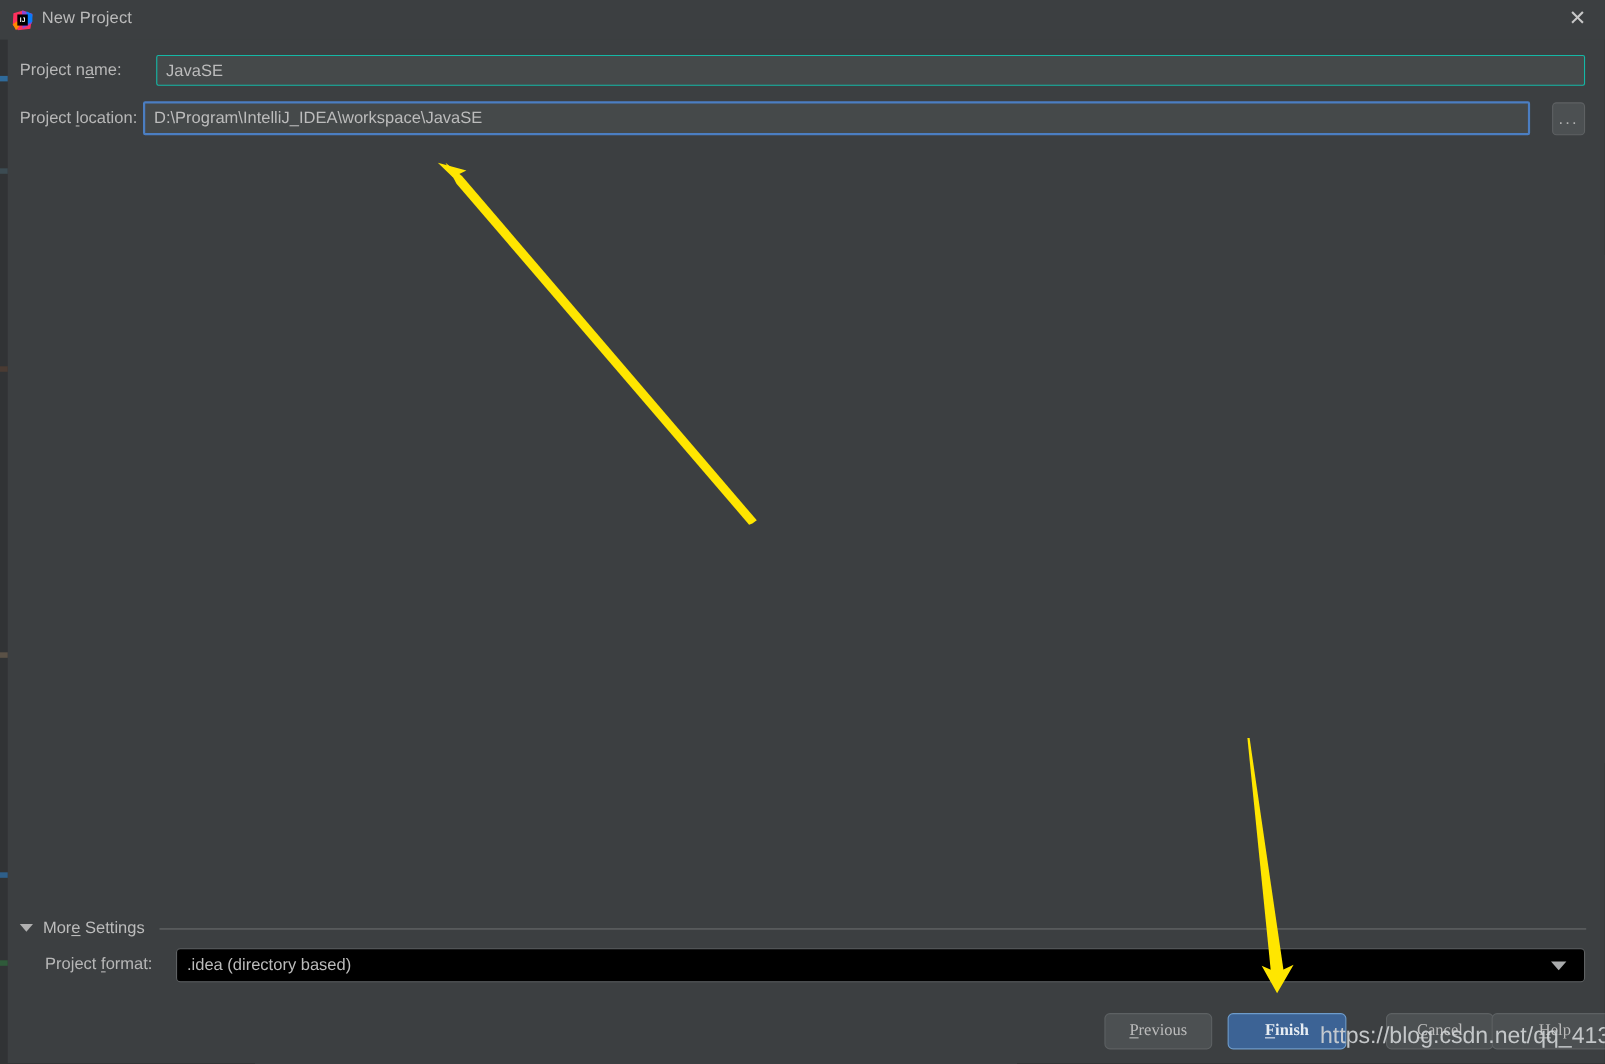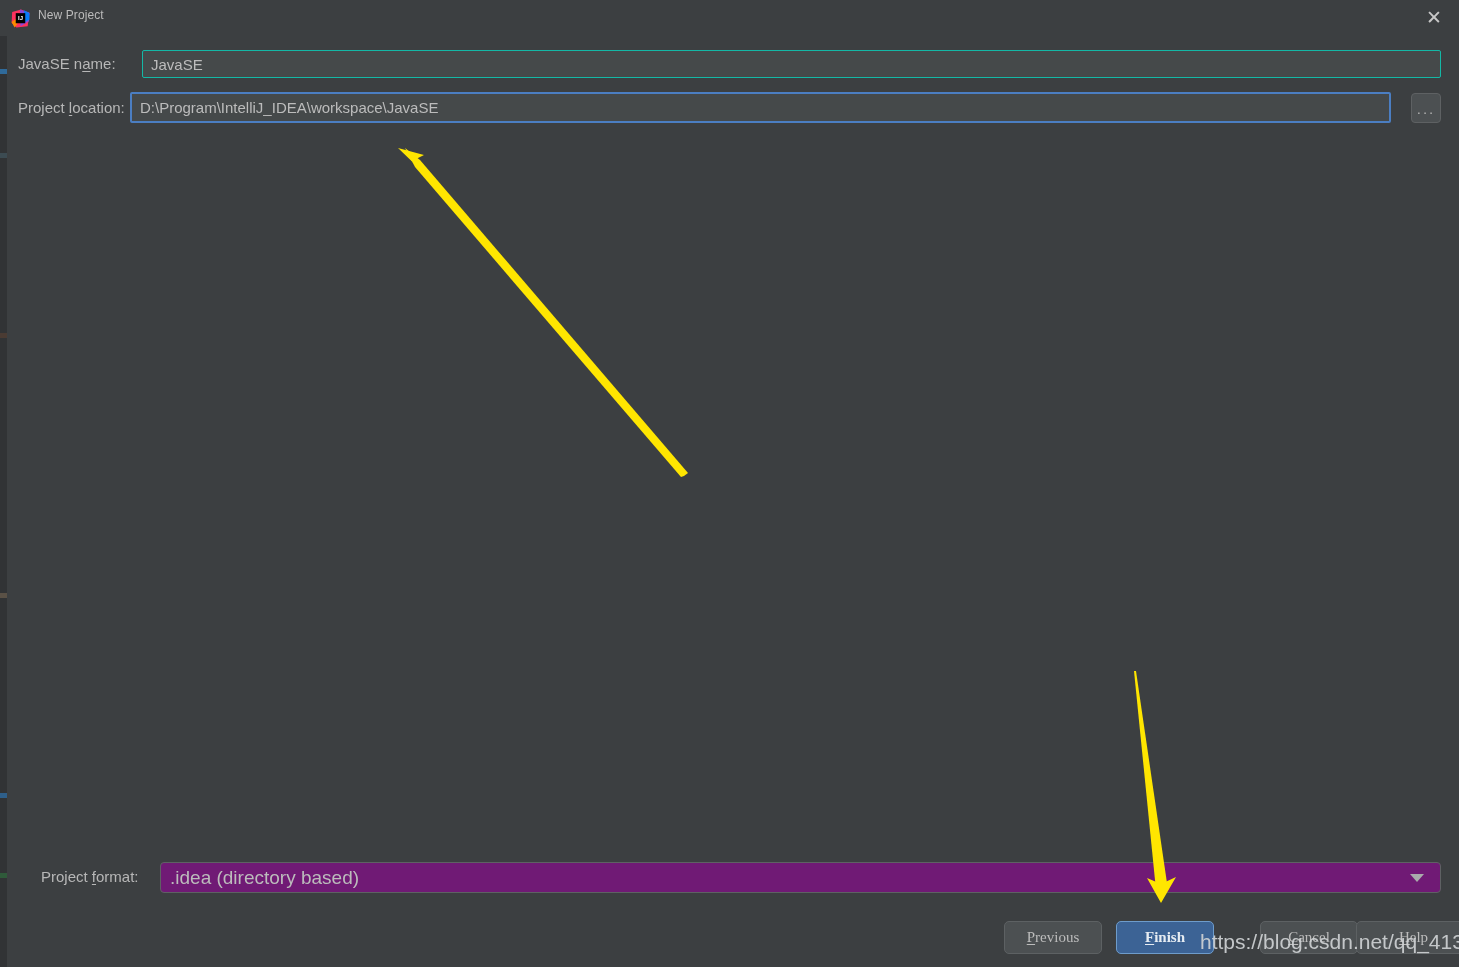--- a/index.html
+++ b/index.html
@@ -50,21 +50,21 @@
     position: absolute;
     left: 11px;
     top: 9px;
     width: 19px;
     height: 19px;
   }
   .title-text {
     position: absolute;
     left: 38px;
     top: 8px;
-    font-size: 12px;
+    font-size: 15px;
     color: #bbbbbb;
     letter-spacing: .1px;
   }
   .win-close {
     position: absolute;
     right: 12px;
     top: 7px;
     width: 26px;
     height: 22px;
     color: #c8c8c8;
@@ -146,25 +146,25 @@
     flex: 1;
     height: 1px;
     background: #6a6d6e;
     margin-left: 13px;
     margin-top: 2px;
   }
 
   .combo {
     position: absolute;
     box-sizing: border-box;
-    background: #701a75;
+    background: #000000;
     border: 1px solid #5e6163;
     border-radius: 4px;
     color: #bcbcbc;
-    font-size: 19px;
+    font-size: 15px;
     display: flex;
     align-items: center;
     cursor: pointer;
     user-select: none;
   }
   .combo .val { padding-left: 9px; flex: 1; }
   .combo .arrow {
     width: 0; height: 0;
     border-left: 7px solid transparent;
     border-right: 7px solid transparent;
@@ -237,43 +237,50 @@
       <path d="M44 4 L62 14 L62 36 L46 44 Z" fill="#087cfa"></path>
       <path d="M2 44 L16 34 L22 50 L12 62 Z" fill="#fe8a00"></path>
       <rect x="16" y="14" width="32" height="34" fill="#000000"></rect>
       <text x="32" y="38" font-family="'Liberation Sans',sans-serif" font-size="20" font-weight="bold" fill="#ffffff" text-anchor="middle">IJ</text>
     </svg>
     <div class="title-text">New Project</div>
     <div class="win-close">✕</div>
   </div>
 
   <div class="lbl" style="left:18px; top:55px;">
-    <span>JavaSE n</span><u>a</u><span>me:</span>
+    <span>Project n</span><u>a</u><span>me:</span>
   </div>
   <input class="field" style="left: 142px; top: 50px; width: 1299px; height: 28px;" value="JavaSE">
 
   <div class="lbl" style="left:18px; top:99px;">
     <span>Project </span><u>l</u><span>ocation:</span>
   </div>
   <input class="field focused" style="left: 130px; top: 92px; width: 1261px; height: 31px;" value="D:\Program\IntelliJ_IDEA\workspace\JavaSE">
   <div class="browse-btn" style="left:1411px; top:93px; width:30px; height:30px;">...</div>
 
+  <div class="ms-row">
+    <span class="ms-caret"></span>
+    <span class="ms-label">
+      <span>Mor</span><u>e</u><span> Settings</span>
+    </span>
+    <span class="ms-line"></span>
+  </div>
 
   <div class="lbl" style="left:41px; top:868px;">
     <span>Project </span><u>f</u><span>ormat:</span>
   </div>
   <div class="combo" style="left:160px; top:862px; width:1281px; height:31px;">
     <span class="val">.idea (directory based)</span>
     <span class="arrow"></span>
   </div>
 
   <div class="btn" style="left:1004px; top:921px; width:98px;">
     <span><u>P</u><span>revious</span></span>
   </div>
-  <div class="btn primary" style="left:1116px; top:921px; width:98px;">
+  <div class="btn primary" style="left:1116px; top:921px; width:108px;">
     <span><u>F</u><span>inish</span></span>
   </div>
   <div class="btn" style="left:1228px; top:921px; width:98px;margin-left:32px;">
     <span><u>C</u><span>ancel</span></span>
   </div>
   <div class="btn" style="left:1356px; top:921px; width:115px;">
     <span><u>H</u><span>elp</span></span>
   </div>
 
   <svg class="overlay" viewBox="0 0 1459 967">

